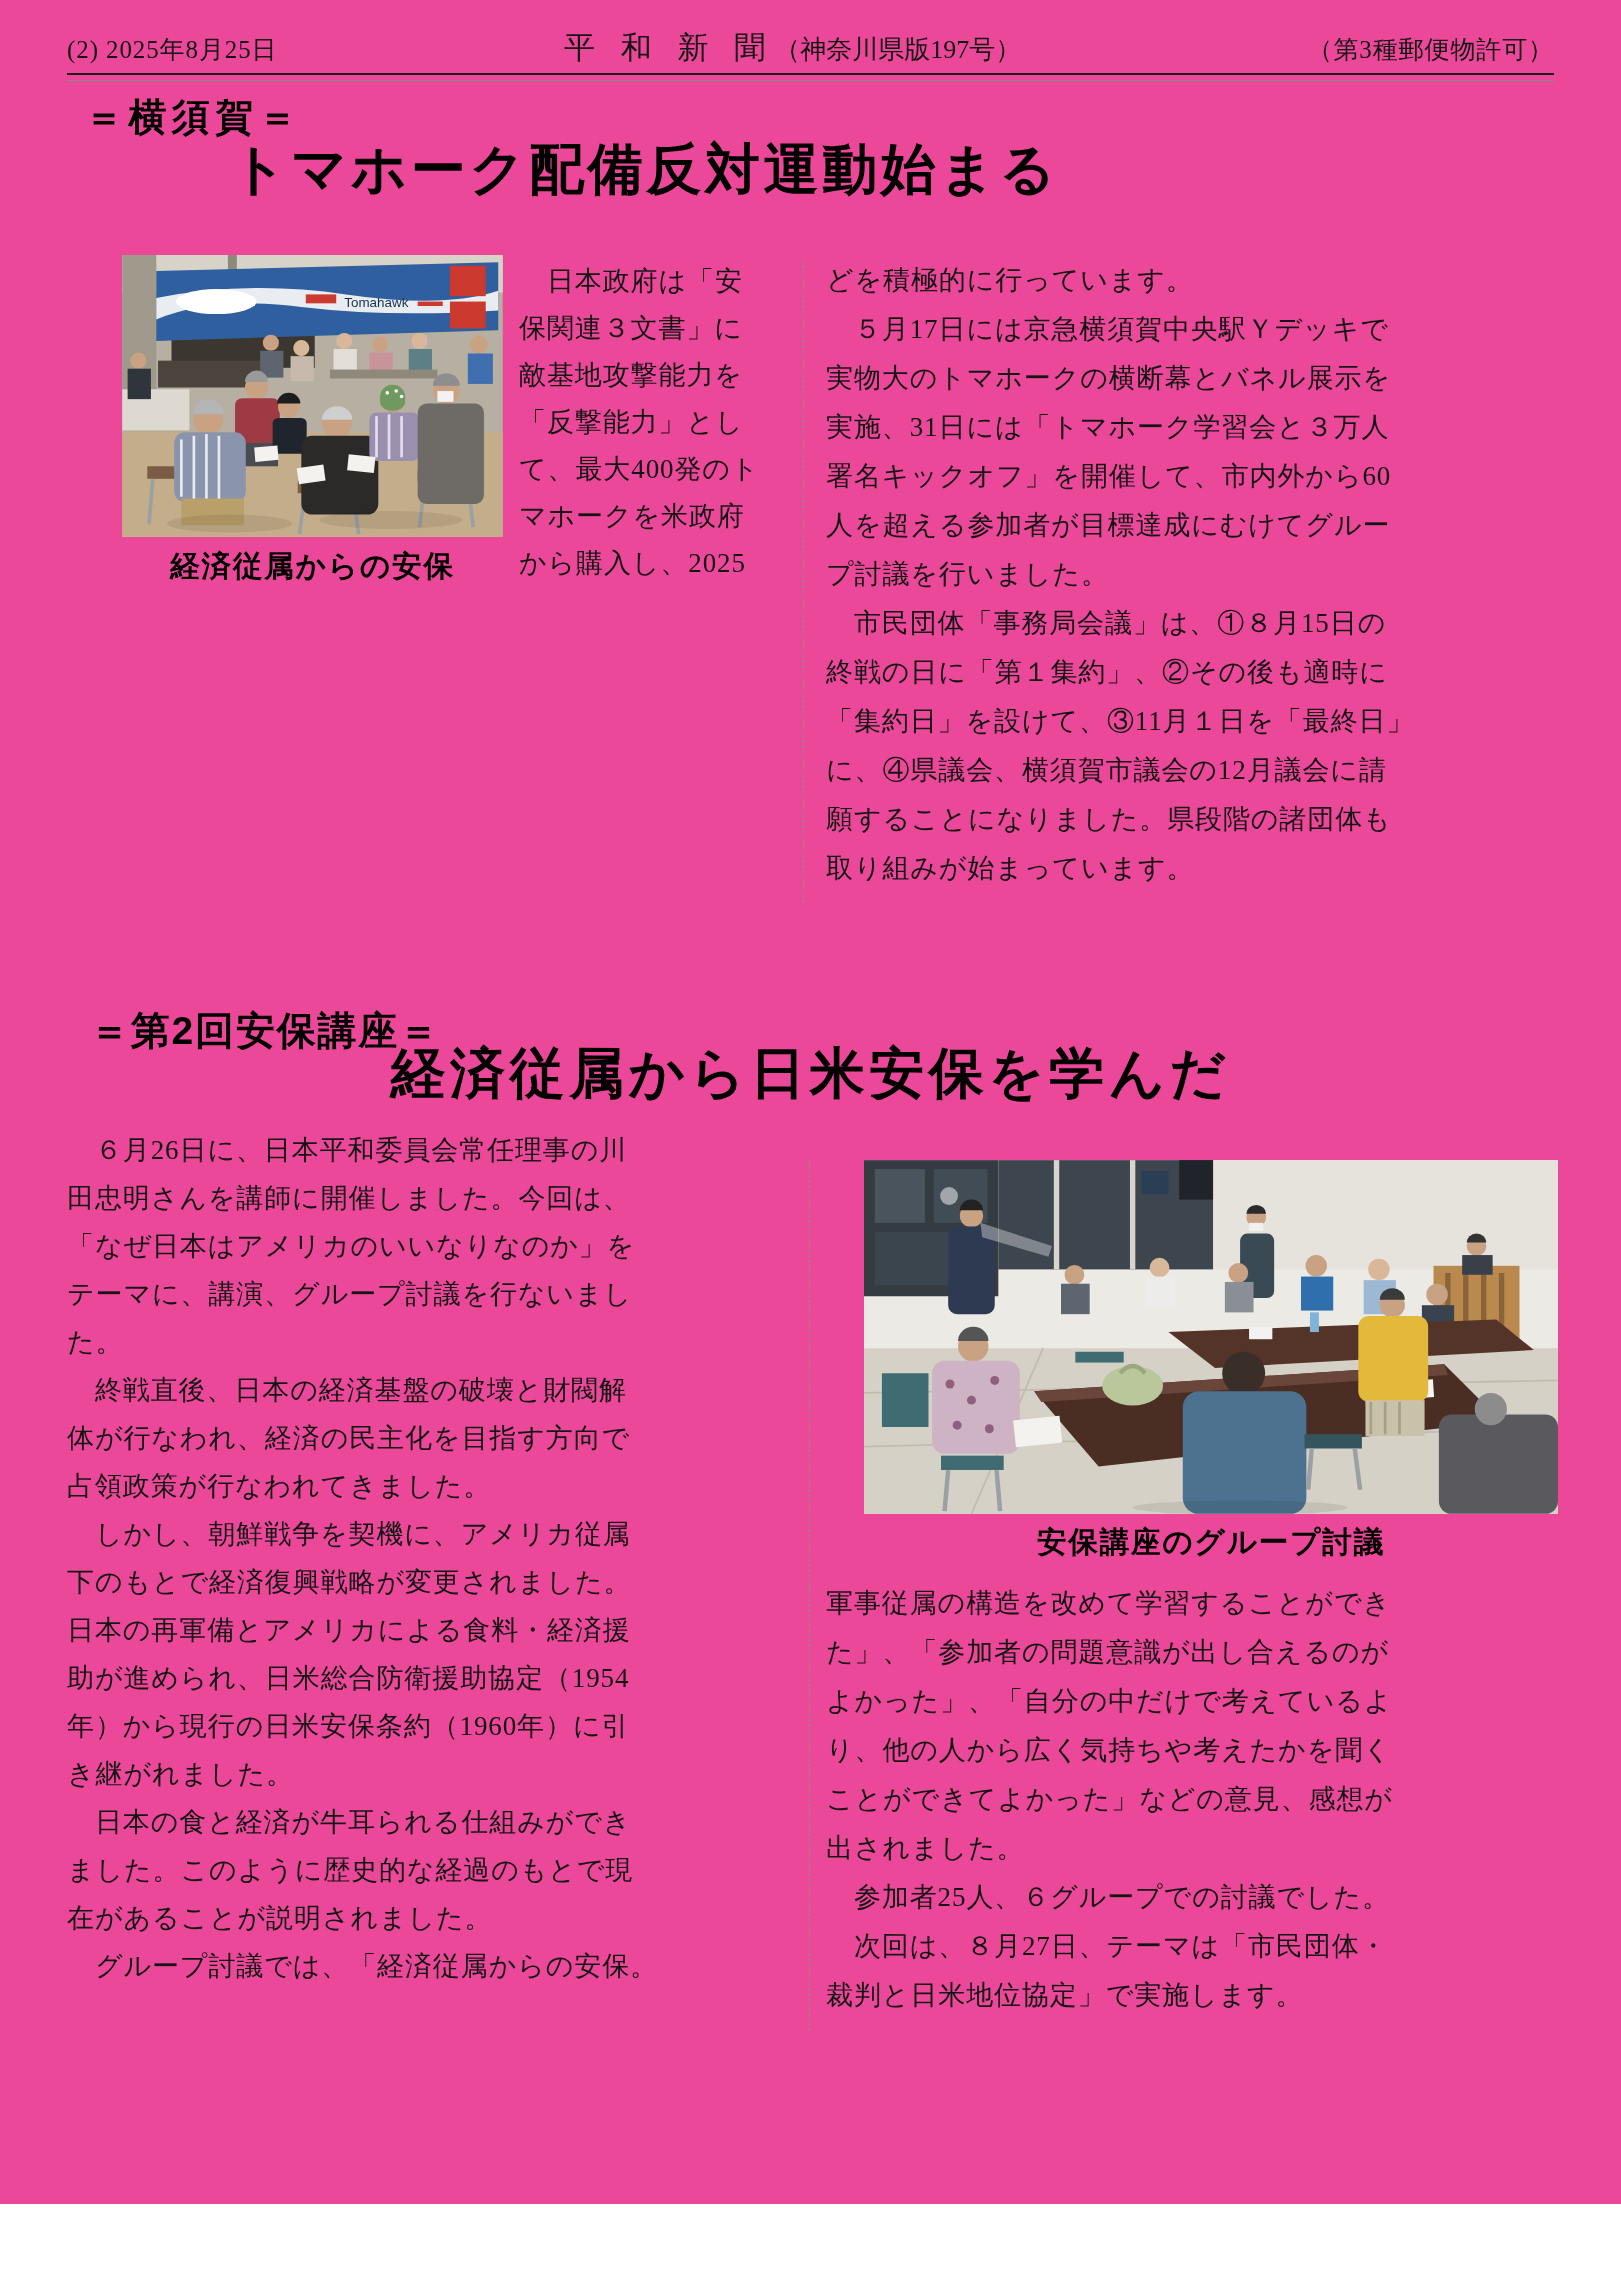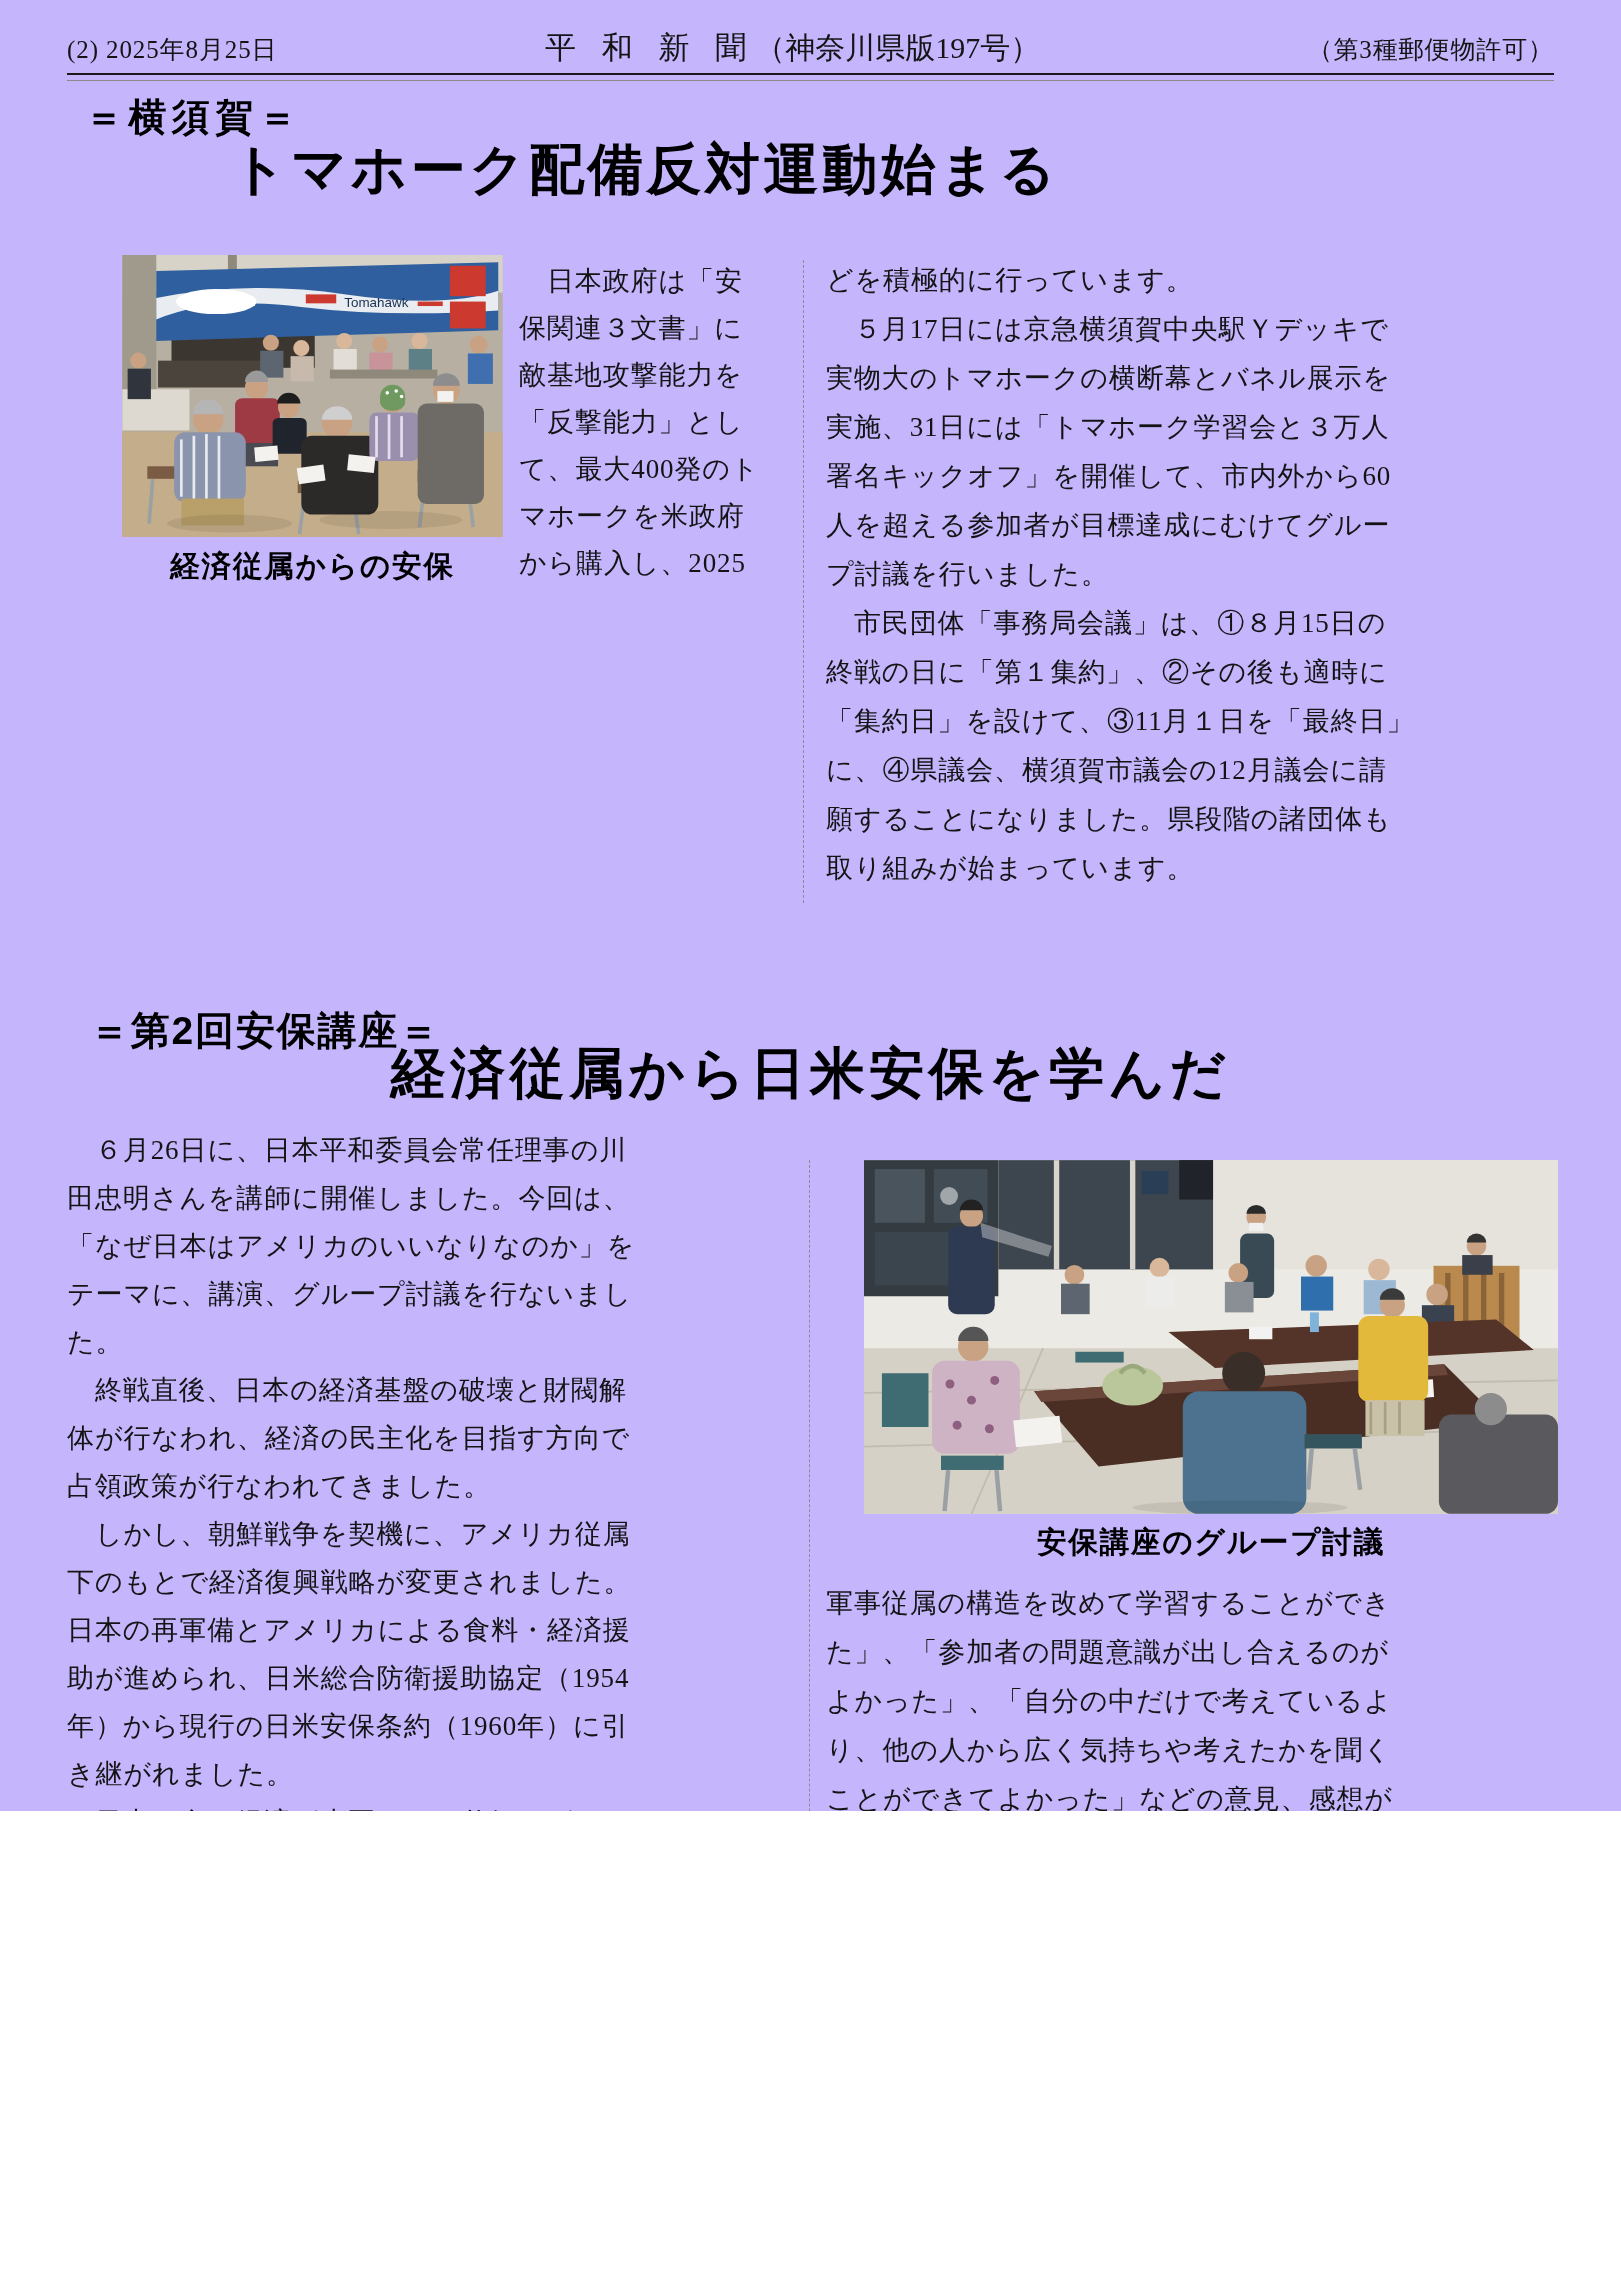--- a/index.html
+++ b/index.html
@@ -1,31 +1,31 @@
 <!DOCTYPE html>
 <html style="font-size:14.3px"><head>
 <meta charset="utf-8">
 <style>
   html,body{margin:0;padding:0;background:#ffffff;}
   .page{
     position:relative;
-    width:1621px;height:1811px;
-    background:#c4b5fd;
+    width:1621px;height:2204px;
+    background:#ec4899;
     font-family:"Liberation Serif","DejaVu Serif",serif;
     color:#141414;
     overflow:hidden;
   }
   
   .header-row{
     position:absolute;left:67px;top:27px;width:1487px;
     display:flex;justify-content:space-between;align-items:baseline;
     font-size:25px;letter-spacing:0.9px;
   }
   .paper-title{font-size:31px;letter-spacing:9px;}
-  .paper-edition{font-size:30px;letter-spacing:0;}
+  .paper-edition{font-size:26px;letter-spacing:0;}
   .header-rule{
     position:absolute;left:67px;top:73px;width:1487px;height:4.5px;
     border-top:2.7px solid #1a1a1a;border-bottom:0.9px solid #8a8a8a;
   }
   
   .section-label{
     position:absolute;
     font-family:"Liberation Sans","DejaVu Sans",sans-serif;
     font-weight:900;color:#000;
   }

